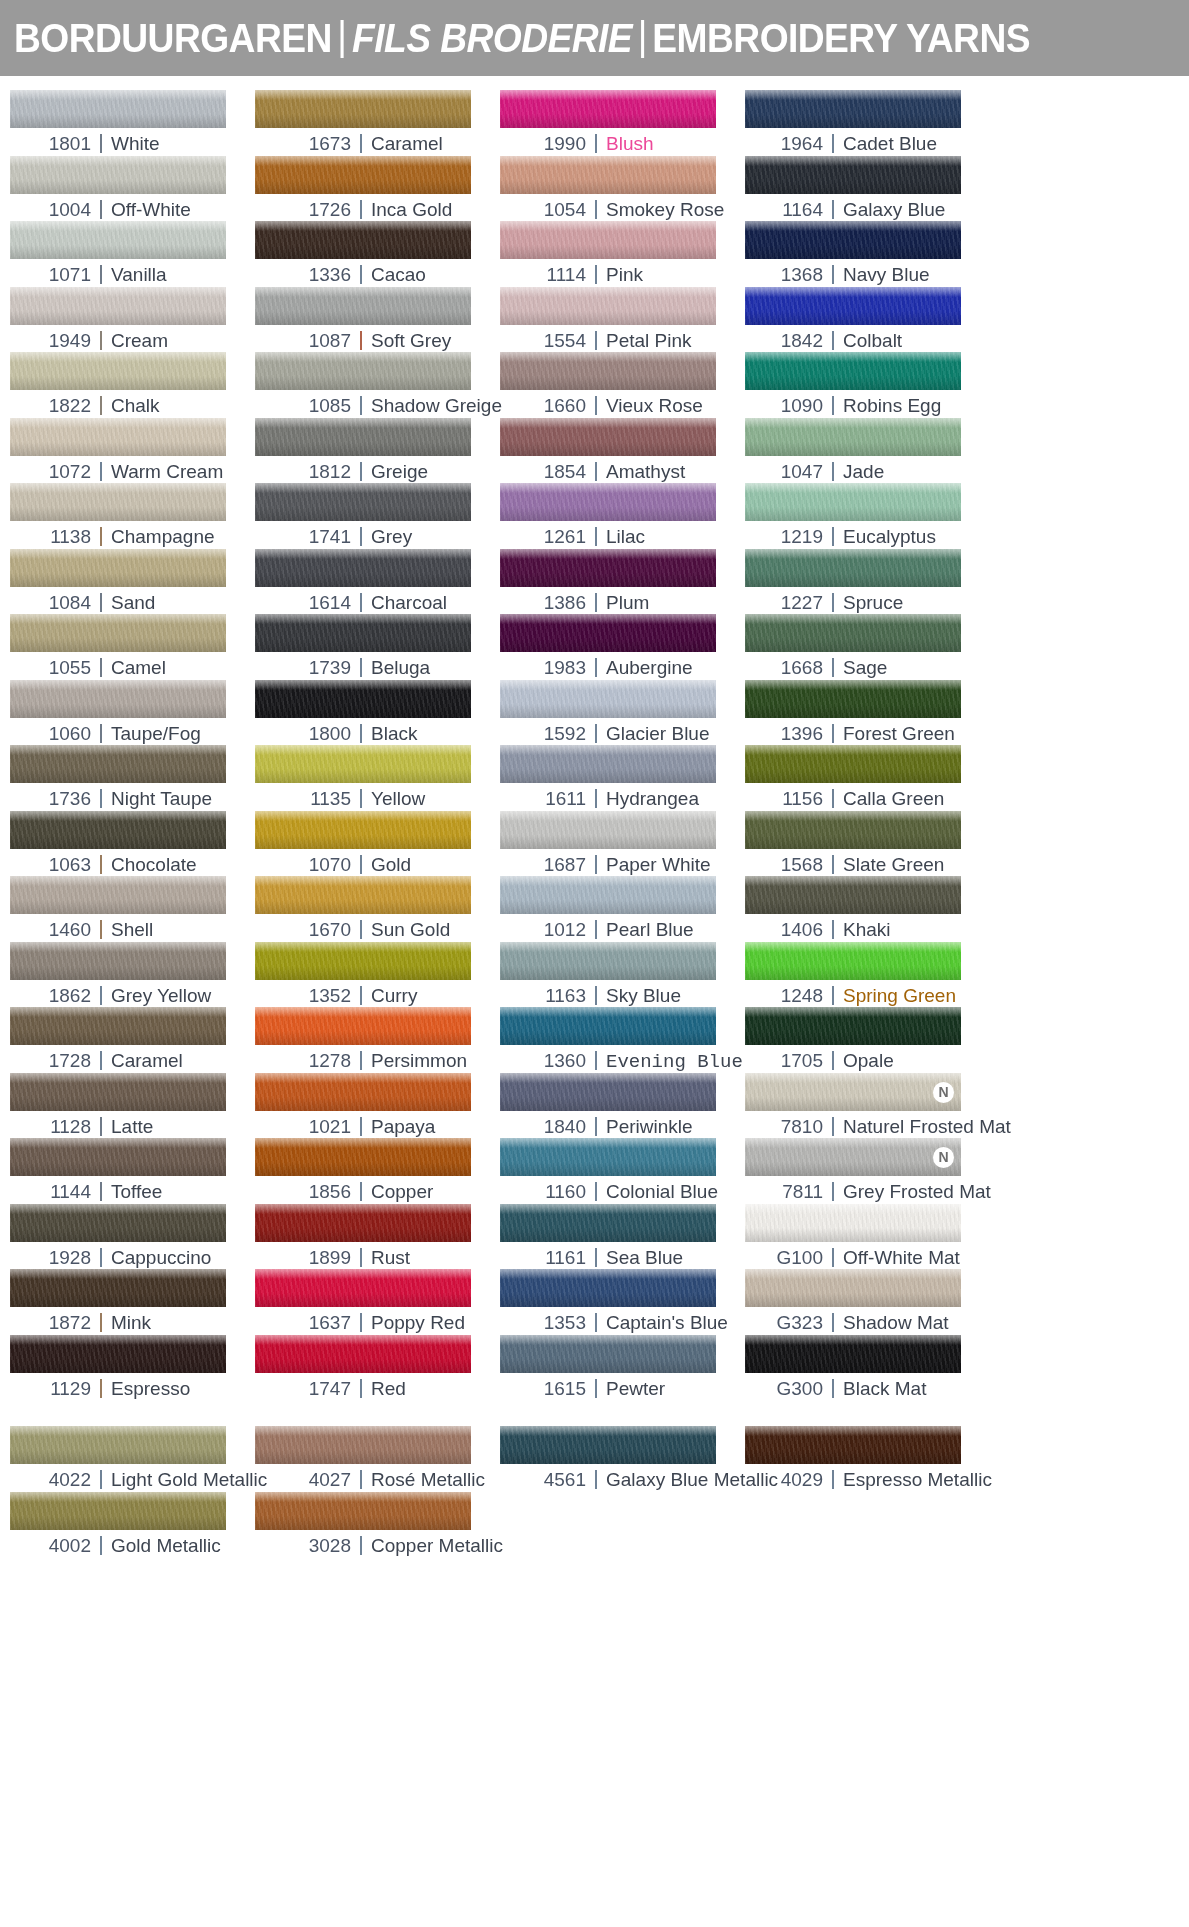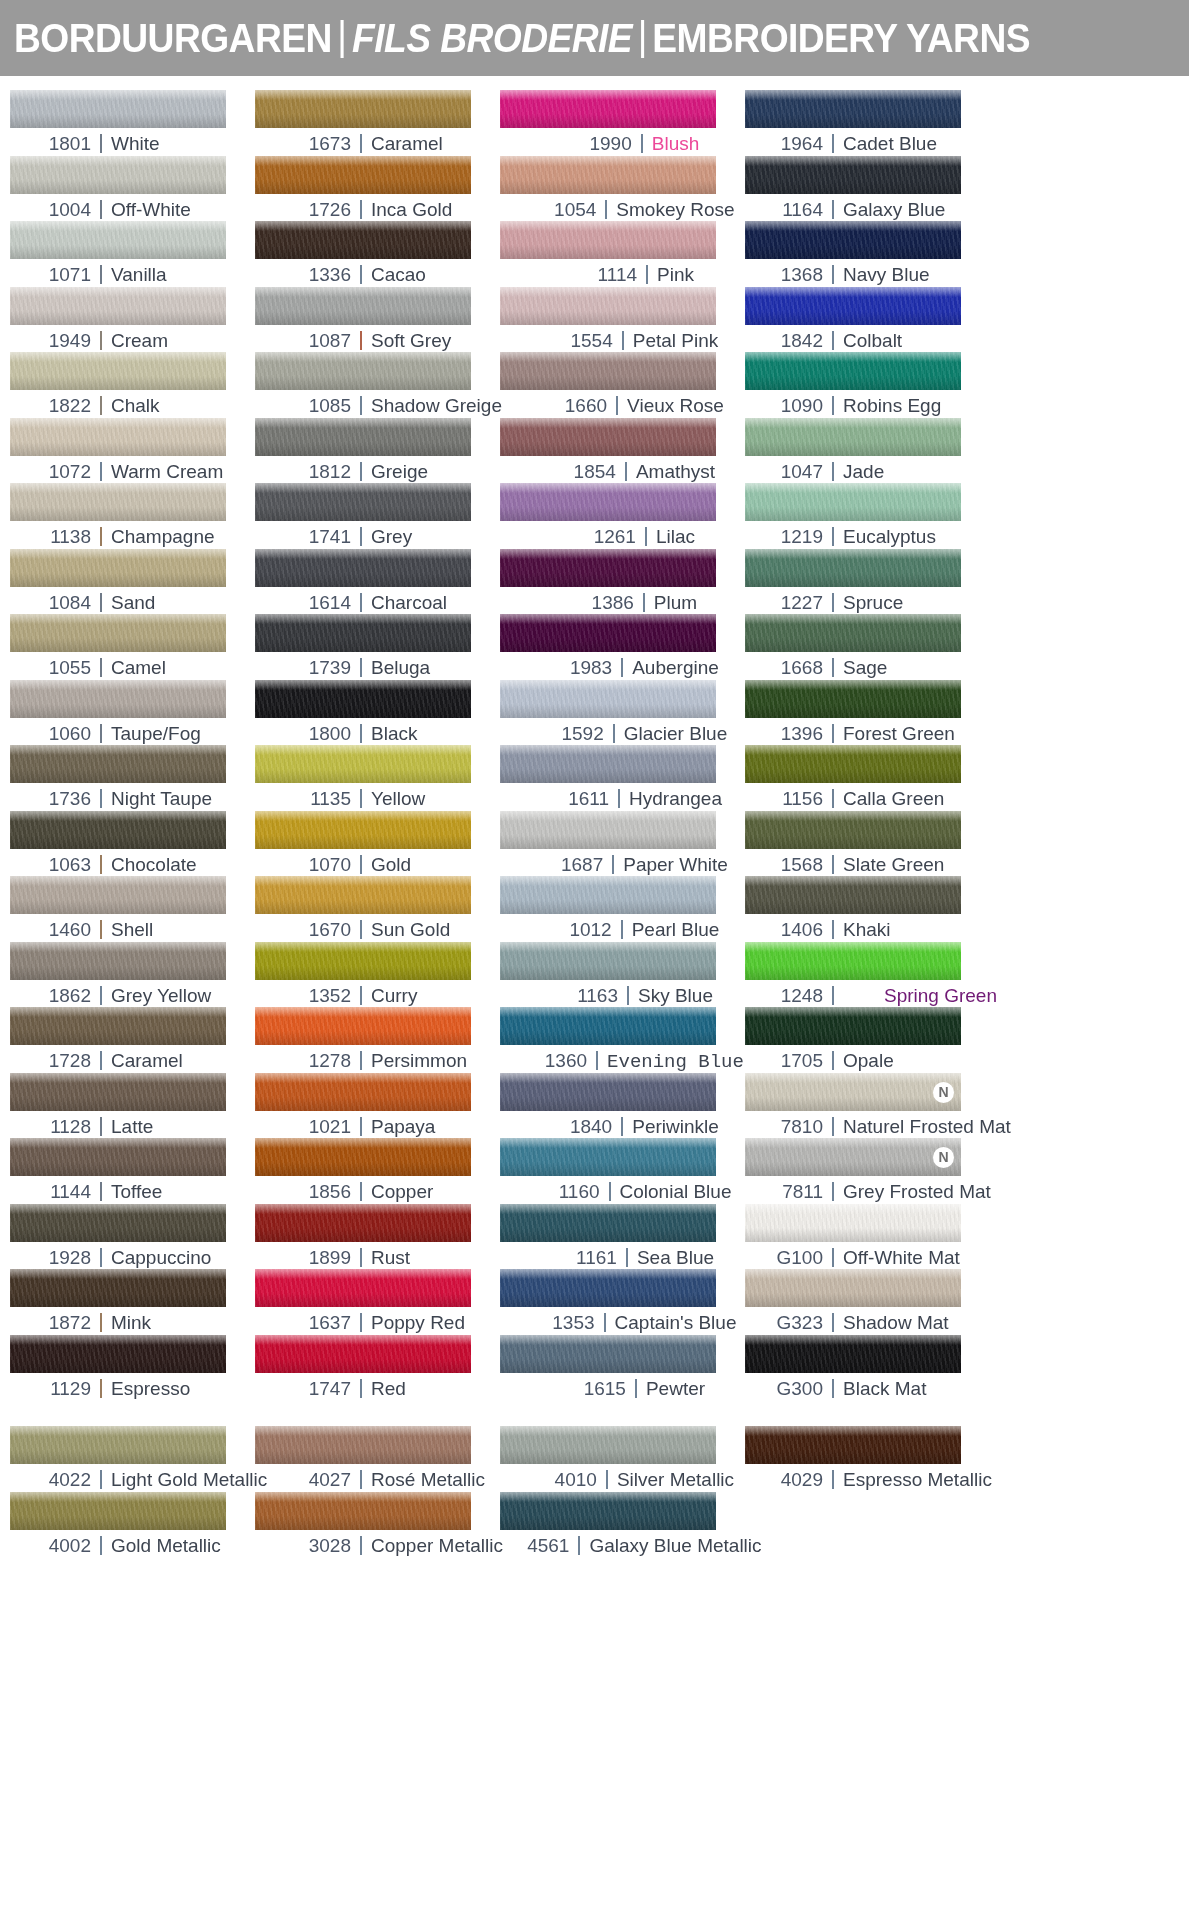--- a/index.html
+++ b/index.html
@@ -145,21 +145,21 @@
     flex: 0 0 auto;
   }
   .label .name {
     font-size: 19px;
     color: #3d4450;
   }
 
   
   .col-0 .label { padding-left: 33px; }
   .col-1 .label { padding-left: 48px; }
-  .col-2 .label { padding-left: 38px; justify-content: center; }
+  .col-2 .label { padding-left: 38px; }
   .col-3 .label { padding-left: 30px; }
   .label .code { min-width: 48px; }
 </style>
 </head>
 <body>
 
 <div id="page">
 
   <div id="header-bar">
     <div id="header-title">
@@ -1068,34 +1068,20 @@
             </div>
             <div class="label">
               <span class="code" style="color: rgb(75, 85, 102);">1615</span>
               <span class="divider" style="background: rgb(111, 130, 150);"></span>
               <span class="name" style="color: rgb(61, 68, 80);">Pewter</span>
             </div>
           </div>
           <div class="swatch-row spacer"></div>
           <div class="swatch-row">
             <div class="swatch">
-              <div class="thread" style="background: rgb(158, 166, 160);"></div>
-              <div class="strands"></div>
-              <div class="twist"></div>
-              <div class="sheen"></div>
-              <div class="shade"></div>
-            </div>
-            <div class="label">
-              <span class="code" style="color: rgb(75, 85, 102);">4010</span>
-              <span class="divider" style="background: rgb(111, 130, 150);"></span>
-              <span class="name" style="color: rgb(61, 68, 80);">Silver Metallic</span>
-            </div>
-          </div>
-          <div class="swatch-row">
-            <div class="swatch">
               <div class="thread" style="background: rgb(40, 74, 87);"></div>
               <div class="strands"></div>
               <div class="twist"></div>
               <div class="sheen"></div>
               <div class="shade"></div>
             </div>
             <div class="label">
               <span class="code" style="color: rgb(75, 85, 102);">4561</span>
               <span class="divider" style="background: rgb(111, 130, 150);"></span>
               <span class="name" style="color: rgb(61, 68, 80);">Galaxy Blue Metallic</span>
@@ -1289,21 +1275,21 @@
             <div class="swatch">
               <div class="thread" style="background: rgb(84, 204, 48);"></div>
               <div class="strands"></div>
               <div class="twist"></div>
               <div class="sheen"></div>
               <div class="shade"></div>
             </div>
             <div class="label">
               <span class="code" style="color: rgb(75, 85, 102);">1248</span>
               <span class="divider" style="background: rgb(111, 130, 150);"></span>
-              <span class="name" style="color: #701a75; margin-left: 41px;">Spring Green</span>
+              <span class="name" style="color: #a16207;">Spring Green</span>
             </div>
           </div>
           <div class="swatch-row">
             <div class="swatch">
               <div class="thread" style="background: rgb(22, 51, 31);"></div>
               <div class="strands"></div>
               <div class="twist"></div>
               <div class="sheen"></div>
               <div class="shade"></div>
             </div>

